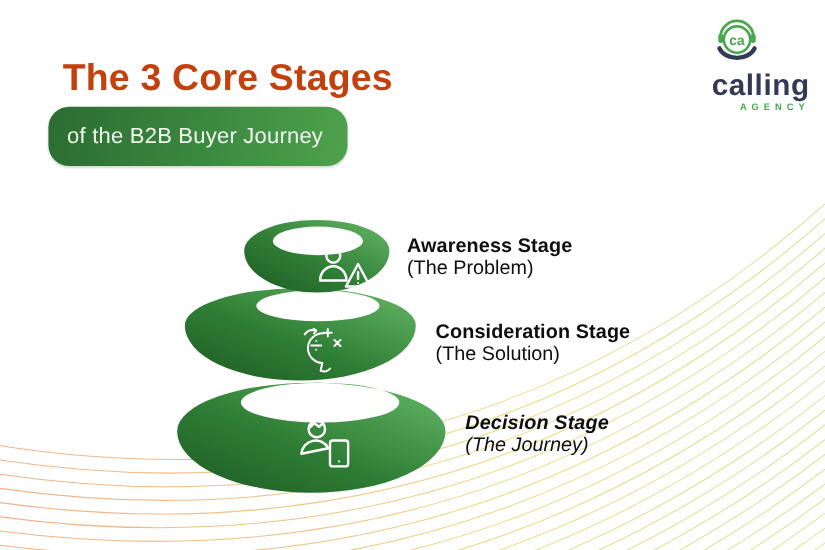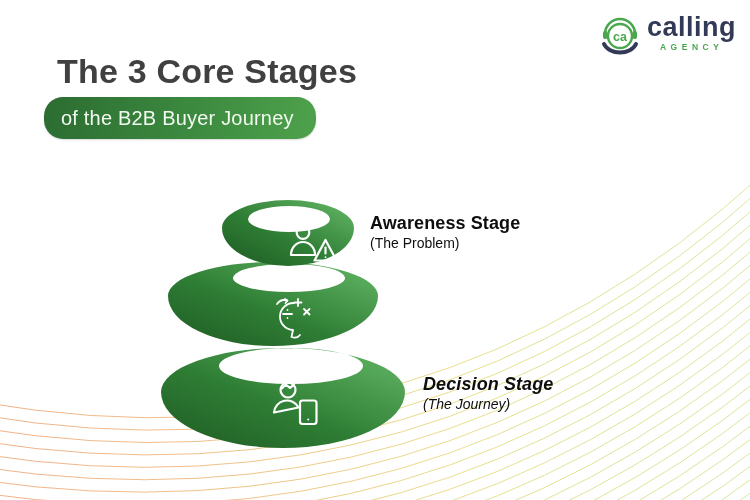--- a/index.html
+++ b/index.html
@@ -7,41 +7,41 @@
     position:relative;width:750px;height:500px;background:#ffffff;
     overflow:hidden;margin:0 auto;
   }
   svg{display:block;}
   .bg-pattern{position:absolute;inset:0;z-index:1;}
   .funnel-svg{position:absolute;inset:0;z-index:2;}
 
   
   .page-title{
     position:absolute;left:57px;top:52px;z-index:3;
-    font-size:34px;font-weight:700;color:#404040;letter-spacing:.2px;margin:0;
+    font-size:34px;font-weight:700;color:#c2410c;letter-spacing:.2px;margin:0;
   }
   .subtitle-pill{
-    position:absolute;left:44px;top:97px;z-index:3;height:42px;
+    position:absolute;left:44px;top:97px;z-index:3;height:54px;
     padding:0 22px 0 17px;border-radius:19px;
     background:linear-gradient(100deg,#2c6c31 0%,#3c8a40 55%,#4fa24c 100%);
     display:flex;align-items:center;
     color:#f2faf0;font-size:20px;font-weight:500;letter-spacing:.2px;
     box-shadow:0 1px 2px rgba(0,0,0,.15);
   }
 
   
-  .logo{position:absolute;right:14px;top:14px;z-index:3;display:flex;align-items:flex-start;gap:4px;}
-  .logo-text{display:flex;flex-direction:column;line-height:1;}
+  .logo{position:absolute;right:14px;top:14px;z-index:3;display:flex;align-items:flex-start;gap:4px;flex-direction:column;}
+  .logo-text{display:flex;flex-direction:column;line-height:1;align-items:flex-end;}
   .logo-name{font-size:27px;font-weight:600;color:#333a56;letter-spacing:.5px;}
   .logo-tagline{font-size:8.5px;font-weight:700;color:#4aa74d;letter-spacing:4.5px;margin-top:2px;padding-left:3px;margin-left:10px;}
 
   
   .stage-label{position:absolute;z-index:3;color:#0e0e0e;}
   .stage-label h3{margin:0;font-size:18px;font-weight:700;line-height:21px;letter-spacing:.1px;text-align:center;}
-  .stage-label p{margin:0;font-size:14px;font-weight:400;line-height:19px;}
+  .stage-label p{margin:0;font-size:18px;font-weight:400;line-height:19px;}
   .stage-1{left:370px;top:213px;}
   .stage-2{left:396px;top:291px;}
   .stage-3{left:423px;top:374px;font-style:italic;}
 </style>
 </head>
 <body>
 
 <div class="canvas">
 
   <svg class="bg-pattern" width="750" height="500" viewBox="0 0 750 500">
@@ -144,18 +144,22 @@
     <div class="logo-text">
       <span class="logo-name">calling</span>
       <span class="logo-tagline">AGENCY</span>
     </div>
   </div>
 
   <div class="stage-label stage-1">
     <h3>Awareness Stage</h3>
     <p>(The Problem)</p>
   </div>
+  <div class="stage-label stage-2">
+    <h3>Consideration Stage</h3>
+    <p>(The Solution)</p>
+  </div>
   <div class="stage-label stage-3">
     <h3>Decision Stage</h3>
     <p>(The Journey)</p>
   </div>
 
 </div>
 
 </body></html>

